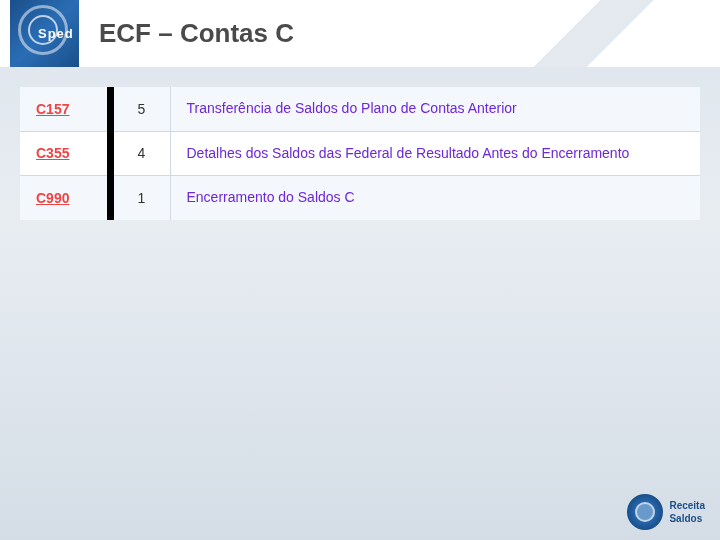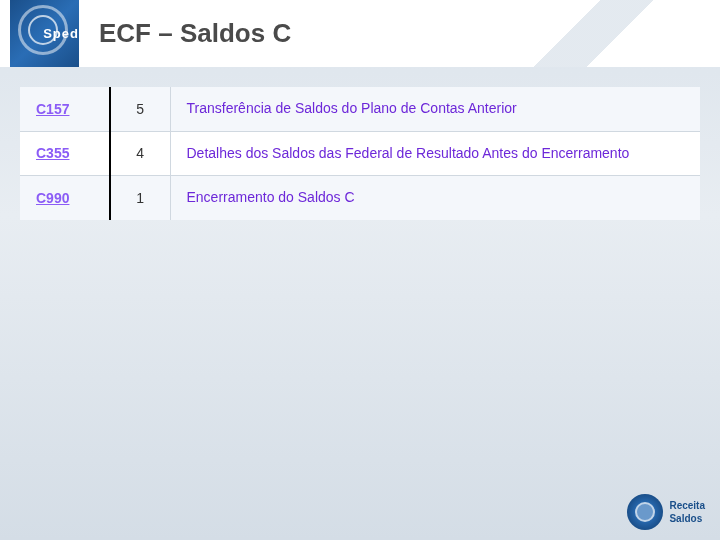--- a/index.html
+++ b/index.html
@@ -22,21 +22,21 @@
       padding: 0 10px;
       position: relative;
     }
 
     .logo-area {
       width: 69px;
       height: 67px;
       background: linear-gradient(135deg, #1a4f8a 0%, #2a6db5 50%, #1a4f8a 100%);
       display: flex;
       align-items: center;
-      justify-content: flex-end;
+      justify-content: flex-start;
       flex-shrink: 0;
       position: relative;
       overflow: hidden;
       padding-left: 28px;
     }
 
     .logo-text {
       color: white;
       font-size: 13px;
       font-weight: bold;
@@ -114,24 +114,24 @@
     td {
       padding: 12px 16px;
       vertical-align: middle;
       font-size: 14px;
       color: #333;
     }
 
     td:first-child {
       width: 90px;
       font-weight: bold;
-      color: #8b5cf6;
+      color: #ef4444;
       text-decoration: underline;
       cursor: pointer;
-      border-right: 2px solid #000000;
+      border-right: 7px solid #000000;
     }
 
     td:nth-child(2) {
       width: 60px;
       text-align: center;
       border-right: 1px solid #d0d8e0;
       font-size: 14px;
       color: #333;
     }
 
@@ -205,21 +205,21 @@
 <body>
 
 <div class="bg-overlay"></div>
 
 <div class="header">
   <div class="logo-area">
     <div class="logo-circle"></div>
     <div class="logo-inner-circle"></div>
     <span class="logo-text">Sped</span>
   </div>
-  <h1 class="page-title">ECF – Saldos C</h1>
+  <h1 class="page-title">ECF – Contas C</h1>
   <div class="header-decoration">
     <div class="chevron-bg"></div>
   </div>
 </div>
 
 <div class="content">
   <table>
     <tbody id="table-body">
     <tr>
           <td>C157</td>

